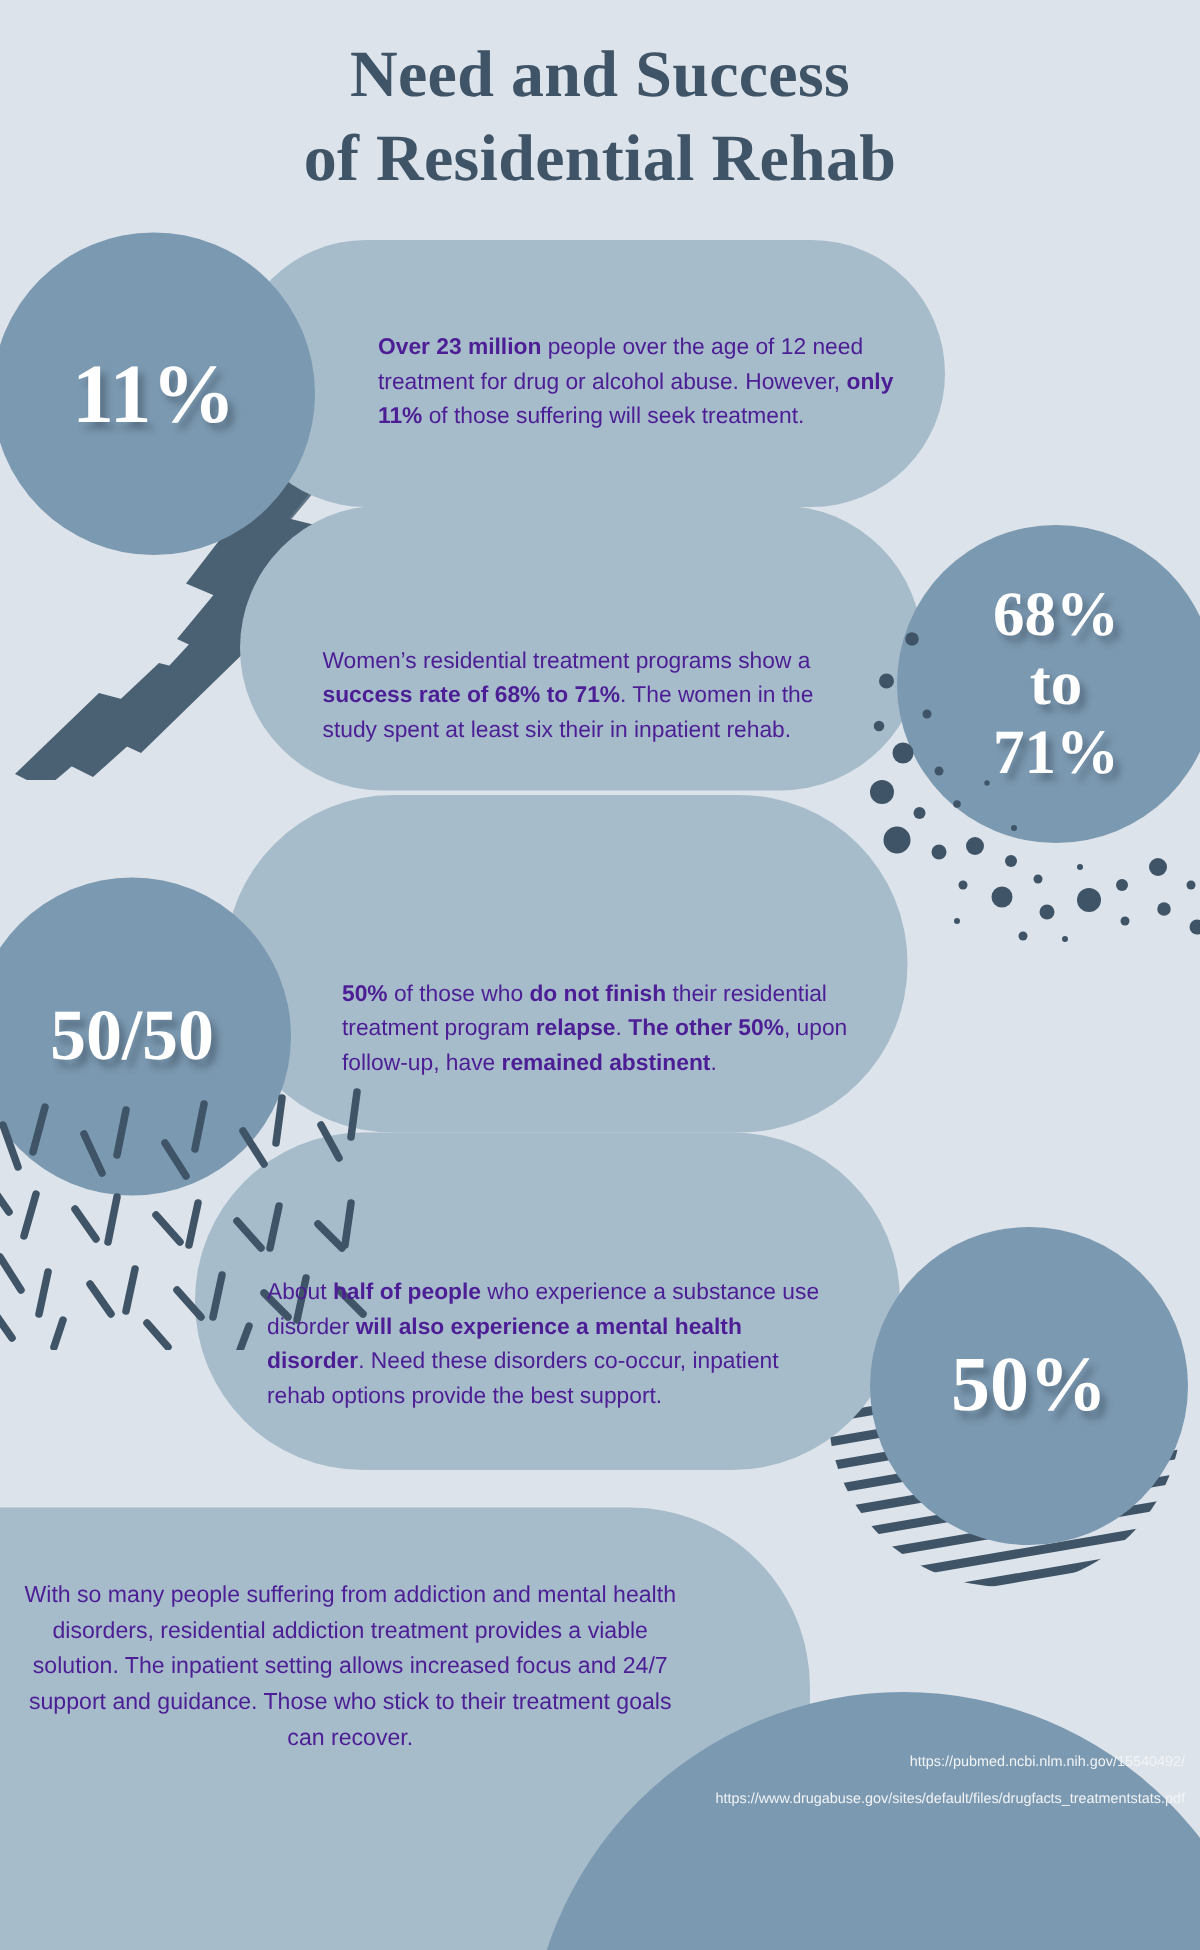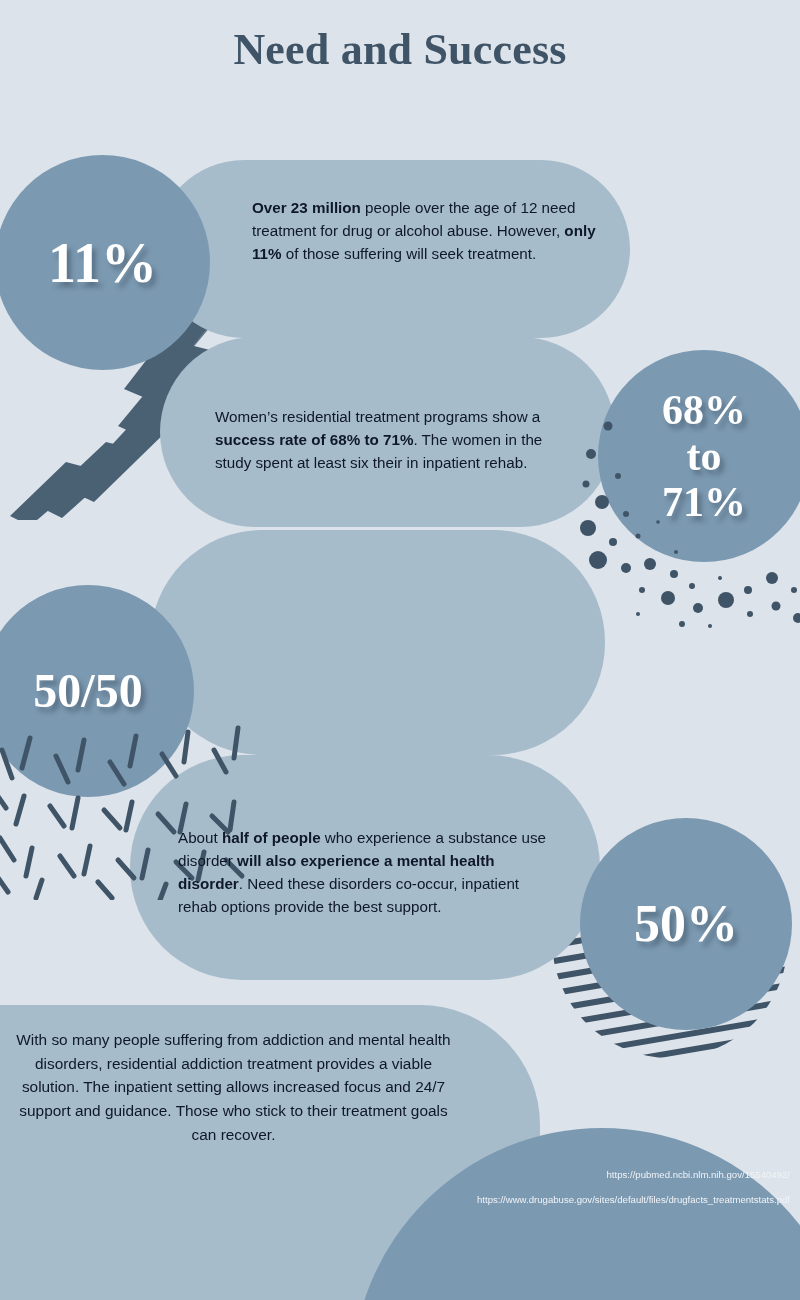--- a/index.html
+++ b/index.html
@@ -37,24 +37,25 @@
 
   
   .card {
     position: absolute;
     background: #a6bccb;
     z-index: 20;
     box-sizing: border-box;
   }
   .card-text {
     position: absolute;
-    color: #0f172a;
+    color: #4c1d95;
     font-size: 15.2px;
     line-height: 1.52;
     z-index: 30;
+    margin-top: 24px;
   }
   .card-text b { font-weight: bold; }
 
   #card1 { left: 155px; top: 160px; width: 475px; height: 178px; border-radius: 89px; }
   #text1 { left: 252px; top: 196px; width: 352px; }
 
   #card2 { left: 160px; top: 337px;  width: 455px; height: 190px; border-radius: 95px; }
   #text2 { left: 215px; top: 405px; width: 345px; }
 
   #card3 { left: 150px; top: 530px; width: 455px; height: 225px; border-radius: 112px; }
@@ -121,20 +122,21 @@
   #deco-dashes   { left: -20px; top: 710px;  width: 290px; height: 190px; z-index: 26; }
   #deco-stripes  { left: 518px; top: 900px;  width: 280px; height: 180px; z-index: 16; }
 </style>
 </head>
 <body>
 
 <div id="infographic">
 
   <div class="title">
     <span class="tl">Need and Success</span>
+    <span class="tl">of Residential Rehab</span>
   </div>
 
   <svg class="deco" id="deco-scribble" viewBox="0 0 290 290">
     <g fill="#4a6073">
       <path d="M150 10 L175 18 L118 96 L96 86 Z"></path>
       <path d="M168 40 L196 48 L132 132 L108 122 Z"></path>
       <path d="M178 76 L208 84 L140 170 L114 159 Z"></path>
       <path d="M176 114 L208 122 L134 208 L108 196 Z"></path>
       <path d="M160 152 L192 160 L112 244 L86 232 Z"></path>
       <path d="M132 186 L164 194 L84 272 L58 260 Z"></path>
@@ -251,20 +253,21 @@
   <div class="card-text" id="text2"><span>Women’s residential treatment programs show a </span><b>success rate of 68% to 71%</b><span>. The women in the study spent at least six their in inpatient rehab.</span></div>
   <div class="circle" id="circle2">
     <div>
       <span class="ln">68%</span>
       <span class="ln">to</span>
       <span class="ln">71%</span>
     </div>
   </div>
 
   <div class="card" id="card3"></div>
+  <div class="card-text" id="text3"><b>50%</b><span> of those who </span><b>do not finish</b><span> their residential treatment program </span><b>relapse</b><span>. </span><b>The other 50%</b><span>, upon follow-up, have </span><b>remained abstinent</b><span>.</span></div>
   <div class="circle" id="circle3">50/50</div>
 
   <div class="card" id="card4"></div>
   <div class="card-text" id="text4"><span>About </span><b>half of people</b><span> who experience a substance use disorder </span><b>will also experience a mental health disorder</b><span>. Need these disorders co-occur, inpatient rehab options provide the best support.</span></div>
   <div class="circle" id="circle4">50%</div>
 
   <div class="card" id="card5"></div>
   <div class="card-text" id="text5">With so many people suffering from addiction and mental health disorders, residential addiction treatment provides a viable solution. The inpatient setting allows increased focus and 24/7 support and guidance. Those who stick to their treatment goals can recover.</div>
 
   <div id="sources-circle"></div>

